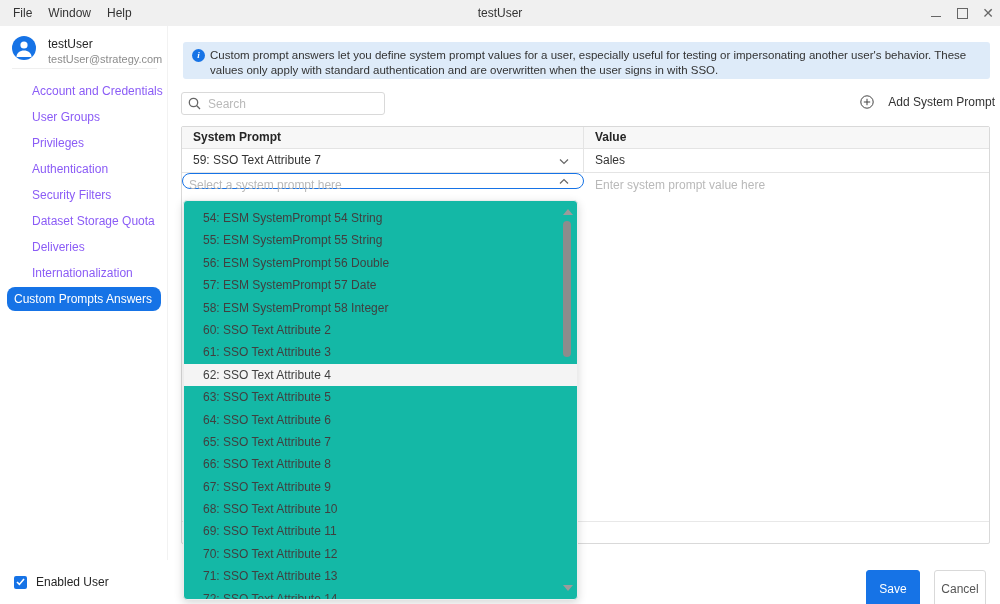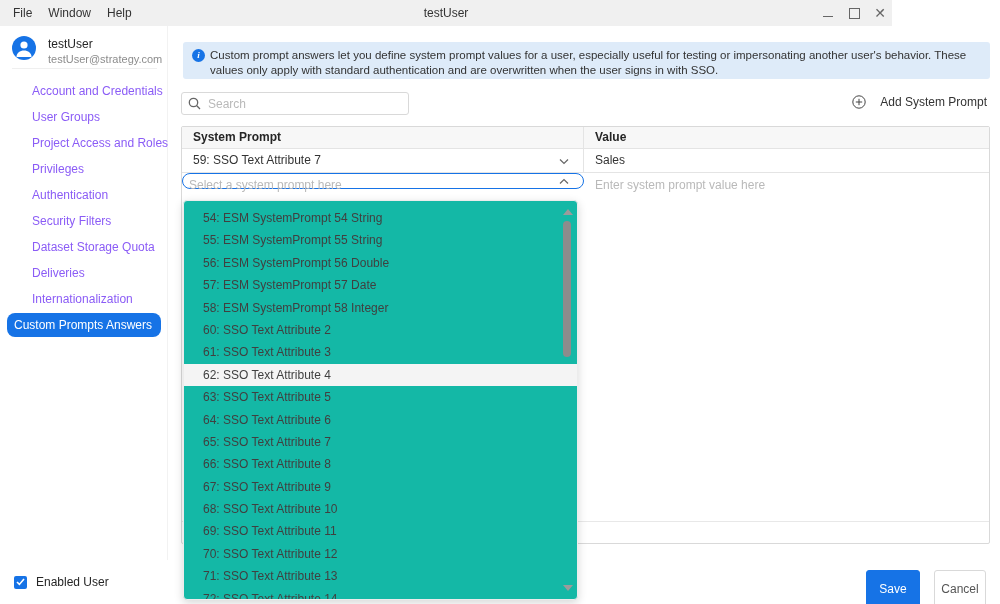--- a/index.html
+++ b/index.html
@@ -1,21 +1,21 @@
 <!DOCTYPE html>
 <html style="--primary: #1673E6; --banner-bg: #DEEBF9;"><head>
 <meta charset="utf-8">
 <style>
   * { margin:0; padding:0; box-sizing:border-box; }
   html,body { width:1000px; height:604px; }
   body { font-family:"Liberation Sans","DejaVu Sans",sans-serif; background:#fff; color:#333; overflow:hidden; }
   .app { position:relative; width:1000px; height:604px; background:#fff; }
 
   
-  .titlebar { position:absolute; left:0; top:0; width:892px; height:26px; background:#f0f0f0;
+  .titlebar { position:absolute; left:0; top:0; width:1000px; height:26px; background:#f0f0f0;
               display:flex; align-items:center; font-size:12px; color:#333; }
   .menus { display:flex; gap:0; padding-left:5px; }
   .menus span { padding:0 8px; cursor:default; }
   .win-title { position:absolute; left:0; right:0; text-align:center; font-size:12px; color:#333; pointer-events:none; }
   .win-controls { position:absolute; right:6px; top:0; height:26px; display:flex; align-items:center; gap:14px; }
   .wc { width:12px; height:12px; position:relative; display:inline-block; }
   .wc-min::after { content:""; position:absolute; left:1px; right:1px; bottom:2px; border-bottom:1px solid #666; }
   .wc-max::after { content:""; position:absolute; left:1px; top:1px; width:9px; height:9px; border:1px solid #666; }
   .wc-close { font-size:14px; line-height:12px; color:#666; text-align:center; }
 
@@ -30,26 +30,26 @@
   .nav { position:absolute; left:0; top:52px; width:168px; }
   .nav-item { height:26px; line-height:26px; font-size:12px; color:#8b5cf6; cursor:pointer; white-space:nowrap;margin-left:32px; }
   .nav-item.selected { background:var(--primary); color:#fff; border-radius:8px; margin:1px 7px; height:24px; line-height:24px; padding-left:7px; }
 
   
   .banner { position:absolute; left:183px; top:42px; width:807px; height:37px; background:var(--banner-bg);
             border-radius:3px; padding:6px 14px 0 27px; font-size:11.5px; line-height:15px; color:#333; }
   .info-icon { position:absolute; left:9px; top:7px; width:13px; height:13px; border-radius:50%; background:var(--primary);
                color:#fff; font-size:9px; font-weight:bold; text-align:center; line-height:13px; font-family:"Liberation Serif",serif; font-style:italic; }
 
-  .searchbox { position:absolute; left:181px; top:92px; width:228px; height:23px; border:1px solid #d9d9d9; border-radius:3px;
+  .searchbox { position:absolute; left:181px; top:92px; width:204px; height:23px; border:1px solid #d9d9d9; border-radius:3px;
                background:#fff; display:flex; align-items:center; padding:0 6px; gap:7px; }
   .searchbox input { border:none; outline:none; flex:1; font-size:12px; color:#333; font-family:inherit; background:transparent; }
   .searchbox input::placeholder { color:#b9b9b9; }
 
-  .add-btn { position:absolute; right:13px; top:95px; display:flex; align-items:center; gap:14px; font-size:12px; color:#333; cursor:pointer; }
+  .add-btn { position:absolute; right:5px; top:95px; display:flex; align-items:center; gap:14px; font-size:12px; color:#333; cursor:pointer; }
 
   
   .table { position:absolute; left:181px; top:126px; width:809px; height:418px; border:1px solid #d9d9d9; border-radius:2px; background:#fff; }
   .t-row { display:grid; grid-template-columns:402px 1fr; }
   .t-head { height:22px; background:#f7f7f7; border-bottom:1px solid #e4e4e4; font-weight:bold; font-size:12px; color:#262626; }
   .t-head .cell { line-height:21px; }
   .cell { padding-left:11px; position:relative; }
   .cell.c1 { border-right:1px solid #e4e4e4; }
   .t-r1 { height:24px; border-bottom:1px solid #e4e4e4; font-size:12px; color:#333; }
   .t-r1 .cell { line-height:23px; }
@@ -109,21 +109,20 @@
       </div>
       <div class="user-meta">
         <div class="user-name">testUser</div>
         <div class="user-email">testUser@strategy.com</div>
       </div>
     </div>
     <div class="side-divider"></div>
     <div class="nav">
       <div class="nav-item">Account and Credentials</div>
       <div class="nav-item">User Groups</div>
-      <div class="nav-item">Project Access and Roles</div>
       <div class="nav-item">Privileges</div>
       <div class="nav-item">Authentication</div>
       <div class="nav-item">Security Filters</div>
       <div class="nav-item">Dataset Storage Quota</div>
       <div class="nav-item">Deliveries</div>
       <div class="nav-item">Internationalization</div>
       <div class="nav-item selected">Custom Prompts Answers</div>
     </div>
   </div>
 

